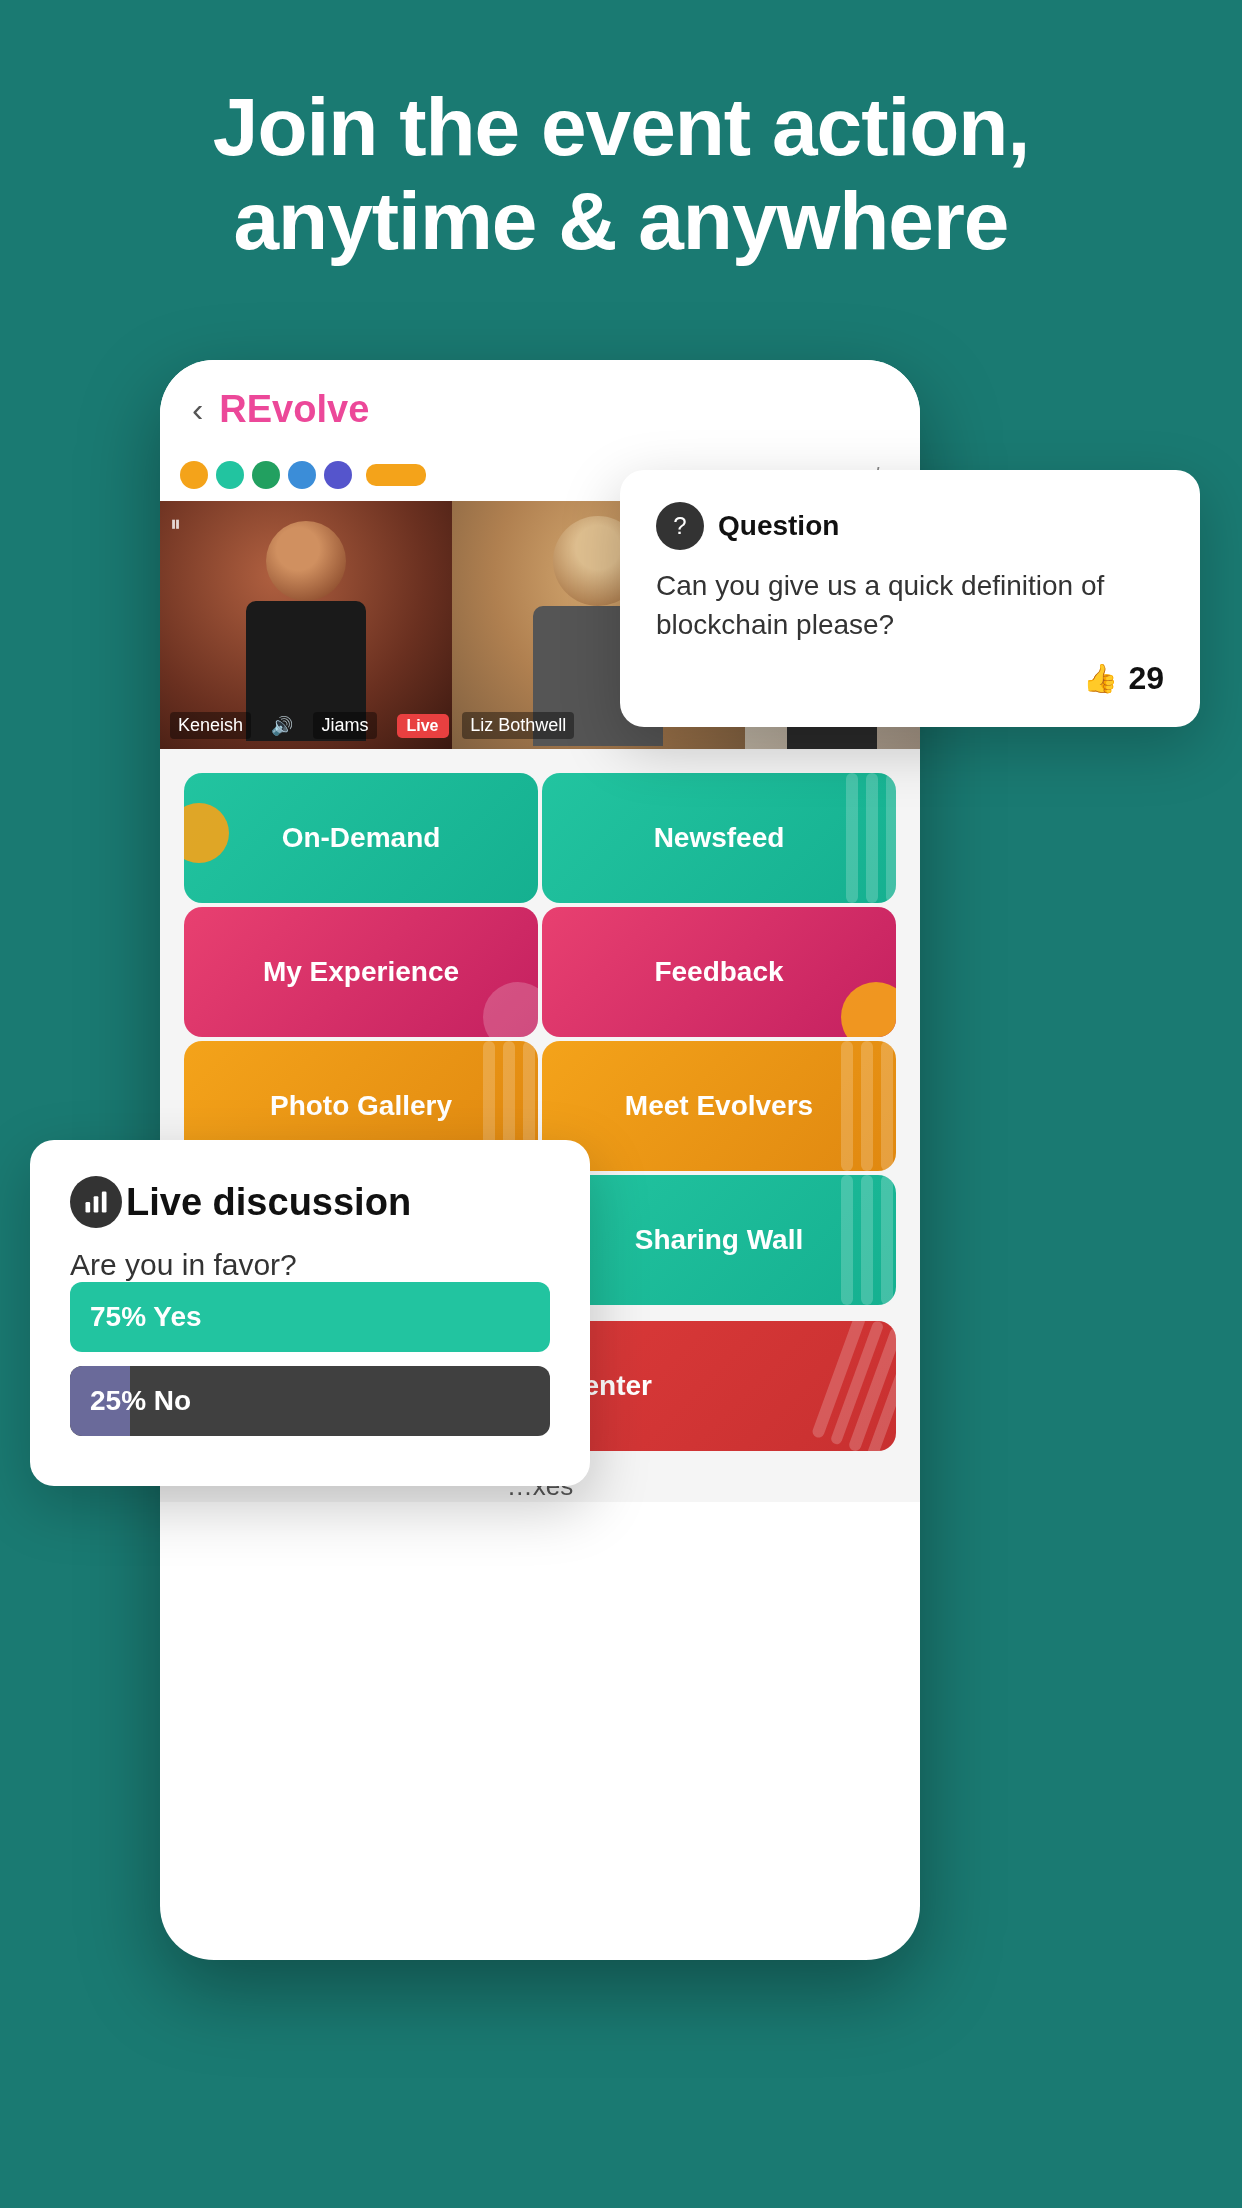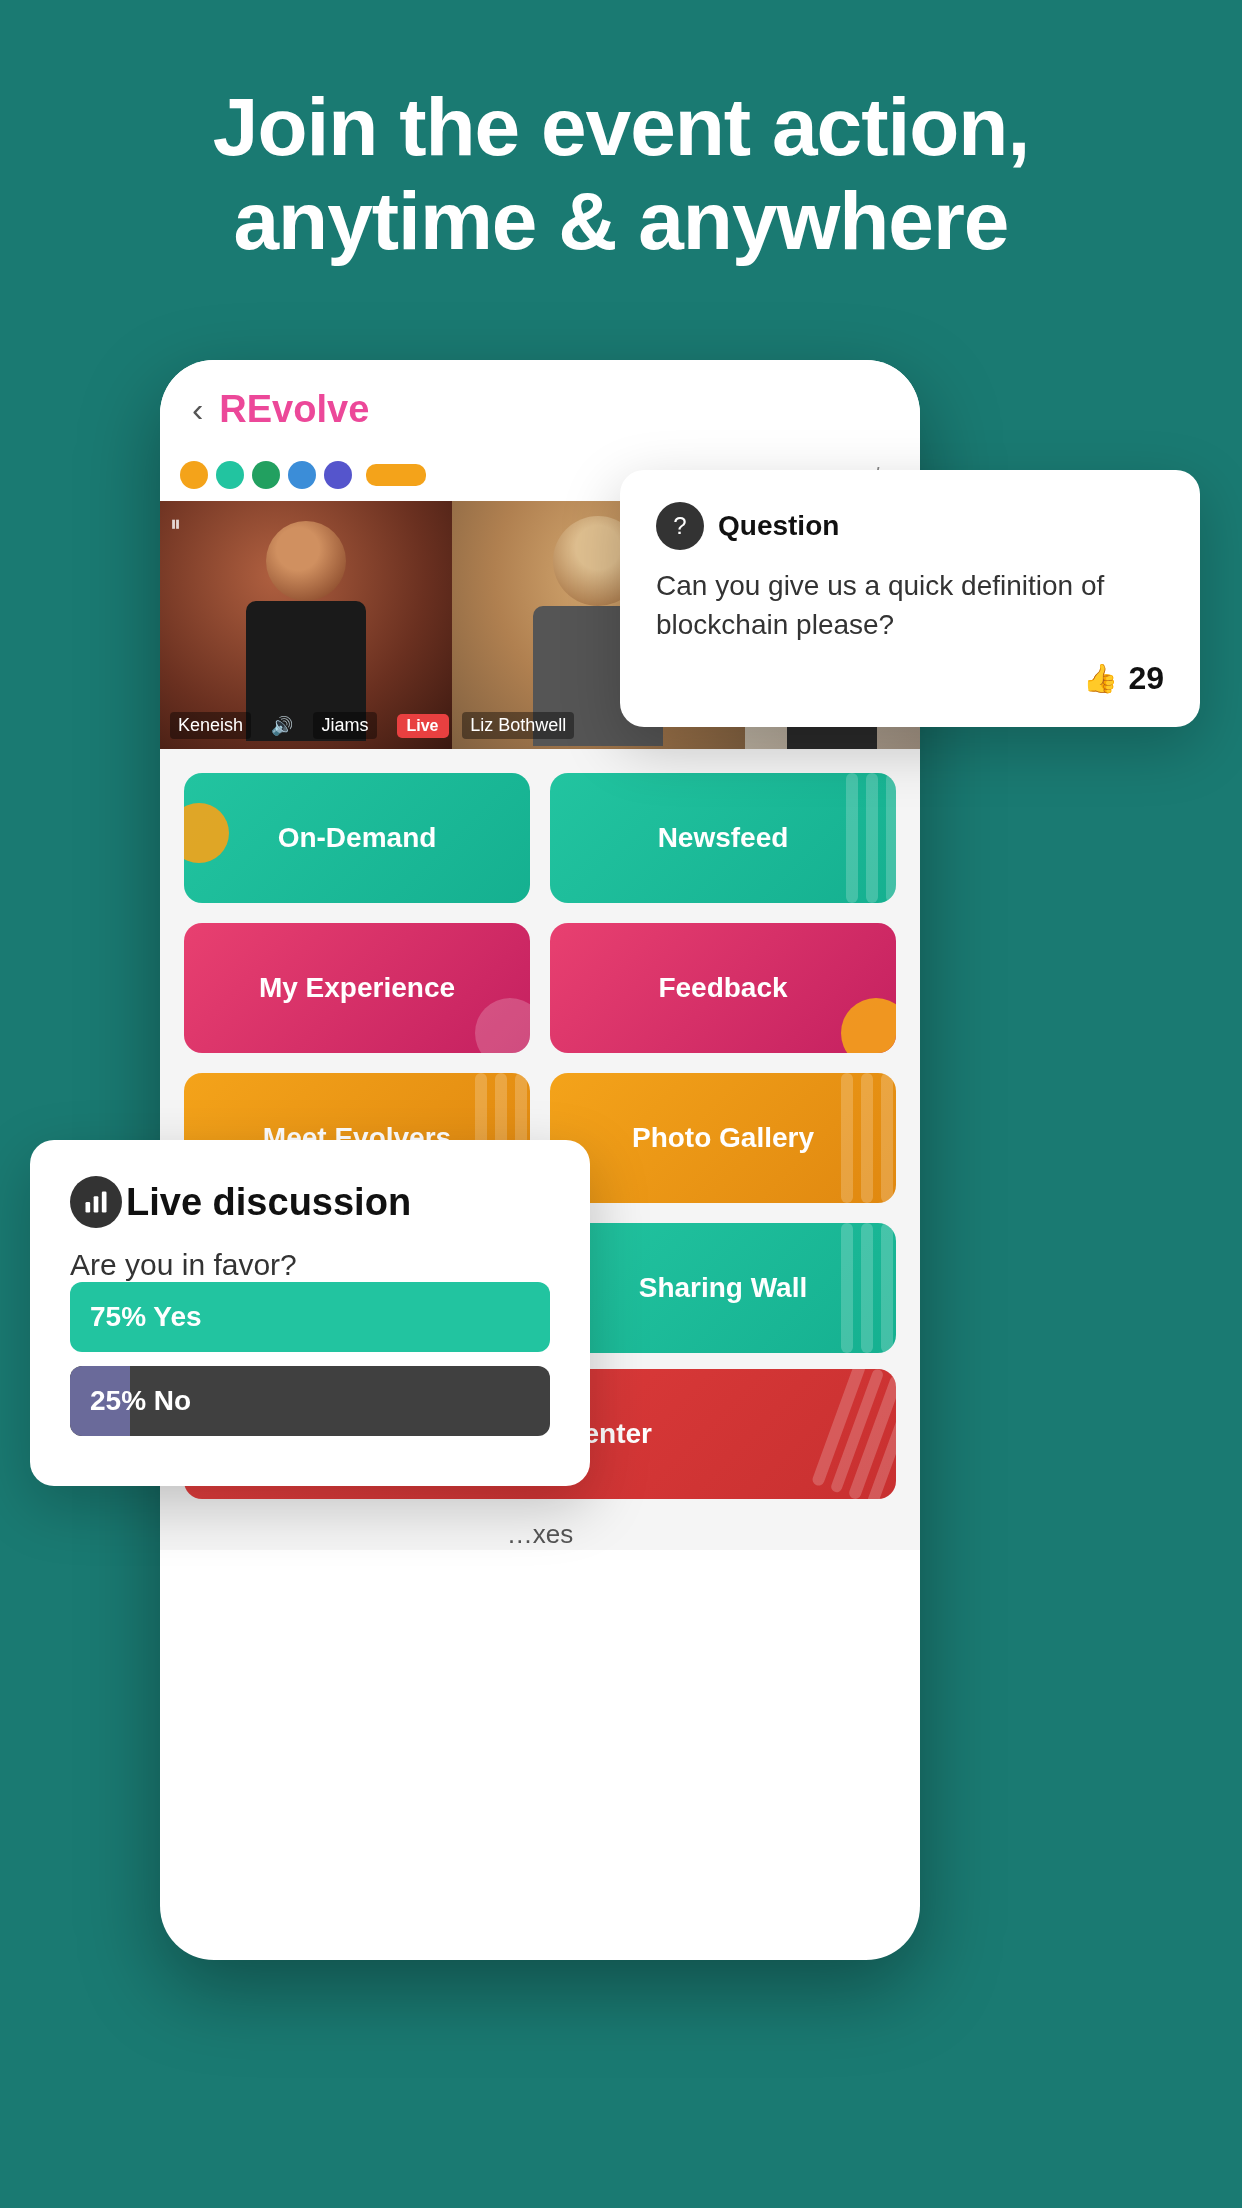--- a/index.html
+++ b/index.html
@@ -166,21 +166,21 @@
     }
     .mic-icon {
       color: white;
       font-size: 18px;
     }
 
     
     .menu-grid {
       display: grid;
       grid-template-columns: 1fr 1fr;
-      gap: 20px;
+      gap: 4px;
       padding: 24px 24px 16px;
       background: #f5f5f5;
     }
     .menu-tile {
       border-radius: 18px;
       height: 130px;
       display: flex;
       align-items: center;
       justify-content: center;
       position: relative;
@@ -514,36 +514,36 @@
     <div class="menu-tile tile-my-experience">
       <div style="position:absolute;right:-15px;bottom:-15px;width:70px;height:70px;background:rgba(255,255,255,0.2);border-radius:50%;"></div>
       <span class="menu-tile-label">My Experience</span>
     </div>
 
     <div class="menu-tile tile-feedback">
       <div class="tile-circle"></div>
       <span class="menu-tile-label">Feedback</span>
     </div>
 
+    <div class="menu-tile tile-photo-gallery">
+      <div class="tile-lines">
+        <div class="tile-line"></div>
+          <div class="tile-line"></div>
+          <div class="tile-line"></div>
+      </div>
+      <span class="menu-tile-label">Photo Gallery</span>
+    </div>
+
     <div class="menu-tile tile-meet-evolvers">
       <div class="tile-lines">
         <div class="tile-line"></div>
           <div class="tile-line"></div>
           <div class="tile-line"></div>
       </div>
       <span class="menu-tile-label">Meet Evolvers</span>
-    </div>
-
-    <div class="menu-tile tile-photo-gallery">
-      <div class="tile-lines">
-        <div class="tile-line"></div>
-          <div class="tile-line"></div>
-          <div class="tile-line"></div>
-      </div>
-      <span class="menu-tile-label">Photo Gallery</span>
     </div>
 
     <div class="menu-tile tile-partners">
       <div class="tile-circle"></div>
       <span class="menu-tile-label">Partners</span>
     </div>
 
     <div class="menu-tile tile-sharing-wall">
       <div class="tile-lines">
         <div class="tile-line"></div>

